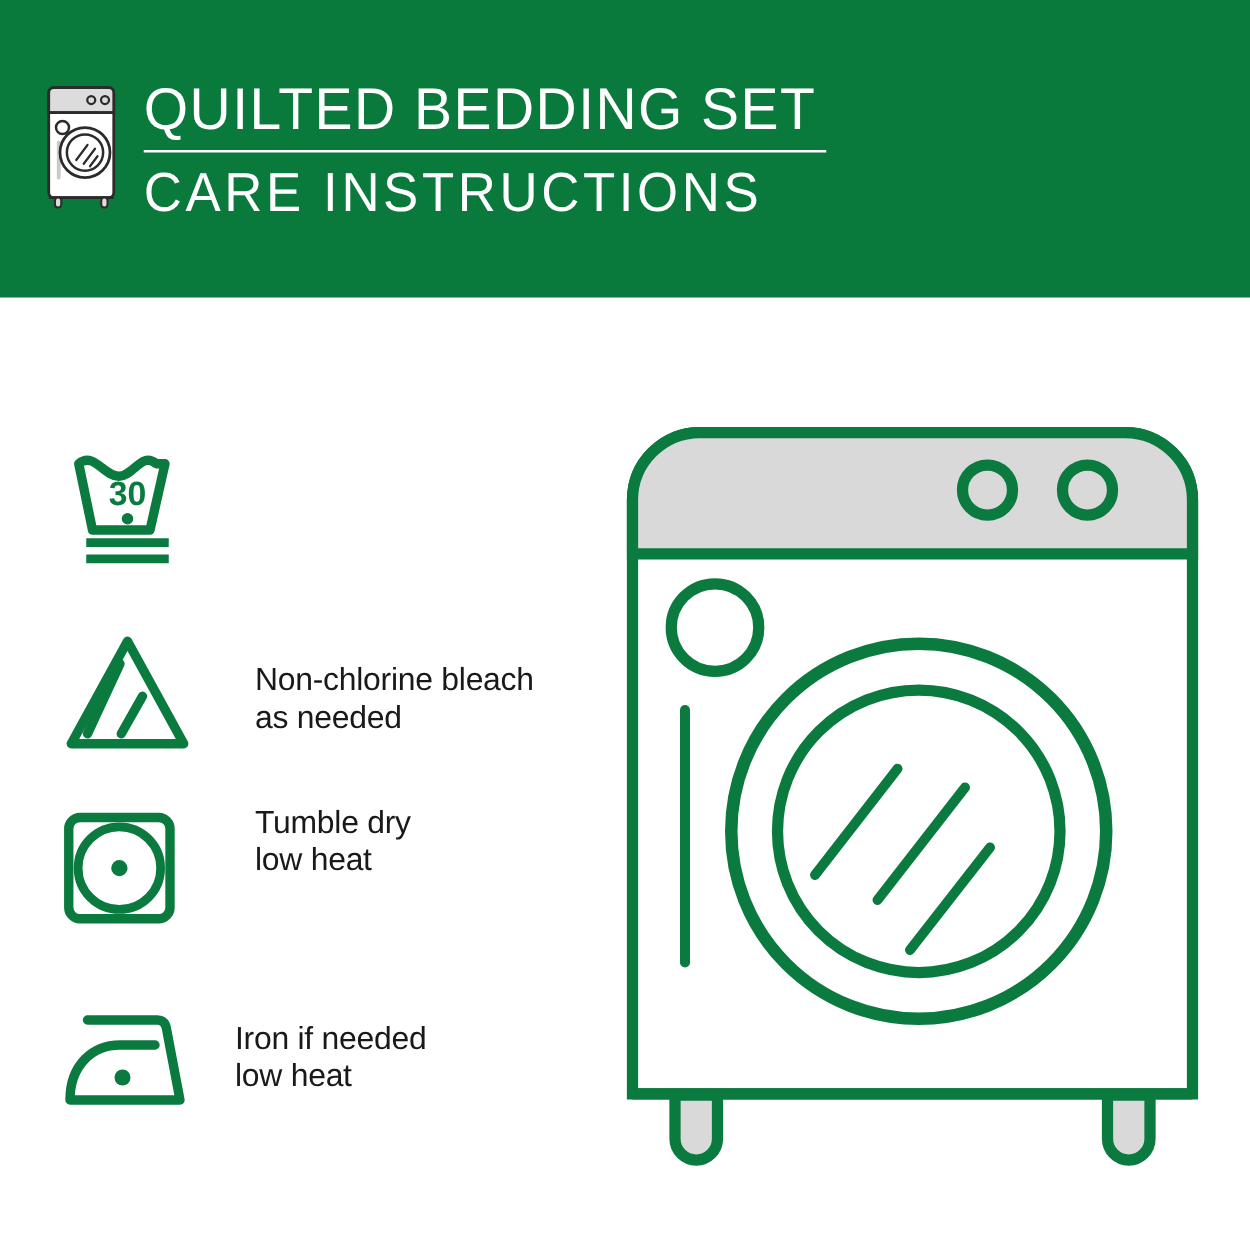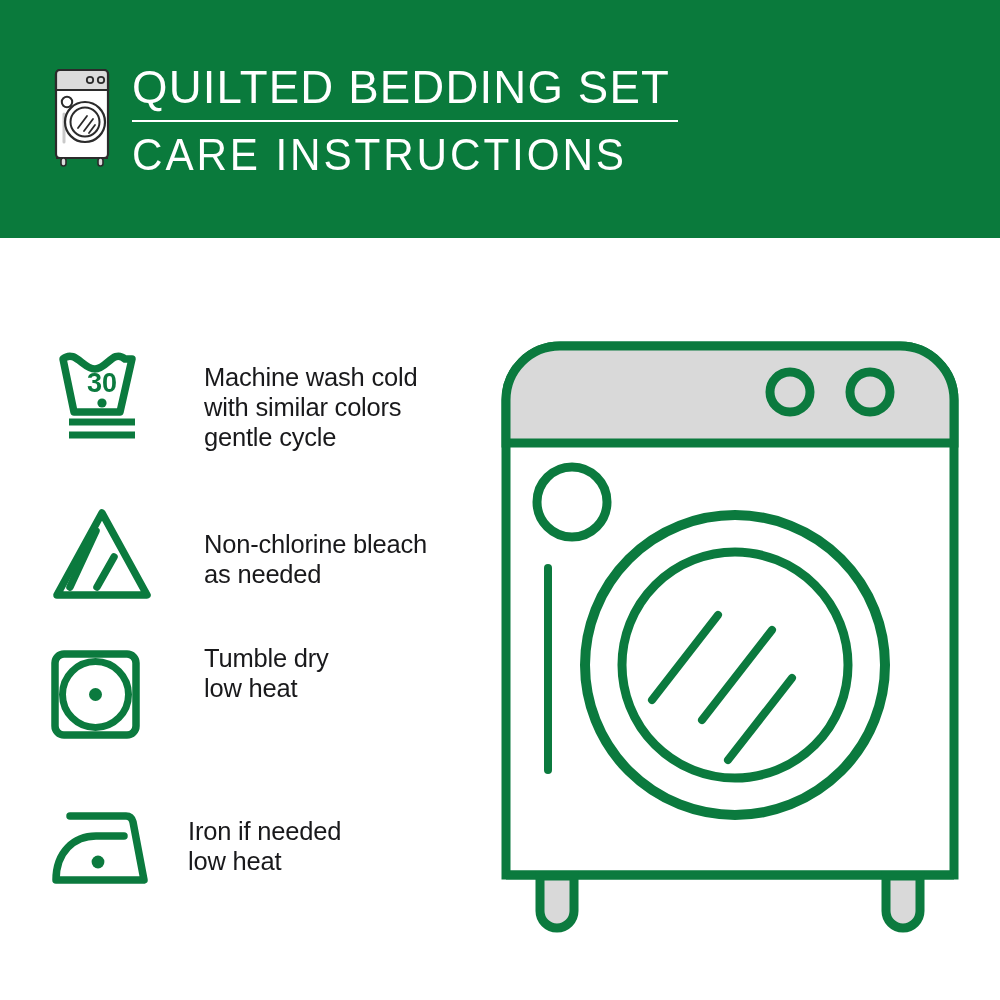--- a/index.html
+++ b/index.html
@@ -20,21 +20,21 @@
     position: absolute;
     left: 0;
     top: 0;
     width: 1000px;
     height: 238px;
     background: #0a7a3c;
     box-sizing: border-box;
   }
   .header-inner {
     position: absolute;
-    left: 50px;
+    left: 33px;
     top: 62px;
     display: flex;
     align-items: flex-start;
     justify-content: space-between;
   }
   .brand-logo {
     width: 64px;
     height: 108px;
     flex: 0 0 auto;
     margin-right: 18px;
@@ -82,21 +82,21 @@
     top: 238px;
     width: 470px;
     height: 762px;
   }
   .care-item {
     position: absolute;
     left: 48px;
     display: flex;
     align-items: flex-start;
   }
-  .care-item.i0 { top: 108px; }
+  .care-item.i0 { top: 120px; text-align: right; }
   .care-item.i1 { top: 261px; }
   .care-item.i2 { top: 405px; }
   .care-item.i3 { top: 556px; }
 
   .care-icon {
     width: 108px;
     height: 104px;
     flex: 0 0 auto;
   }
   .care-icon.tub    { width: 108px; height: 100px; }
@@ -172,23 +172,20 @@
 <div class="care-list">
 
   <div class="care-item i0">
     <svg class="care-icon tub" viewBox="0 0 108 100">
       <path d="M7 13 C19 3 27 23 39 23 C51 23 57 3 69 13 L76 13 L64 66 L18 66 Z" fill="none" stroke="#0b7a3e" stroke-width="7.5" stroke-linejoin="round" stroke-linecap="round" transform="translate(8,0)"></path>
       <text x="54" y="46" font-family="'Liberation Sans', sans-serif" font-size="27" font-weight="bold" fill="#0b7a3e" text-anchor="middle">30</text>
       <circle cx="54" cy="57" r="4.6" fill="#0b7a3e"></circle>
       <line x1="21" y1="76" x2="87" y2="76" stroke="#0b7a3e" stroke-width="7" stroke-linecap="butt"></line>
       <line x1="21" y1="89" x2="87" y2="89" stroke="#0b7a3e" stroke-width="7" stroke-linecap="butt"></line>
     </svg>
-    <p class="care-text">Machine wash cold
-with similar colors
-gentle cycle</p>
   </div>
 
   <div class="care-item i1">
     <svg class="care-icon bleach" viewBox="0 0 108 100">
       <path d="M54 8 L99 90 L9 90 Z" fill="none" stroke="#0b7a3e" stroke-width="7.5" stroke-linejoin="round"></path>
       <line x1="48" y1="26" x2="22" y2="82" stroke="#0b7a3e" stroke-width="7.5" stroke-linecap="round"></line>
       <line x1="66" y1="52" x2="49" y2="82" stroke="#0b7a3e" stroke-width="7.5" stroke-linecap="round"></line>
     </svg>
     <p class="care-text">Non-chlorine bleach
 as needed</p>

